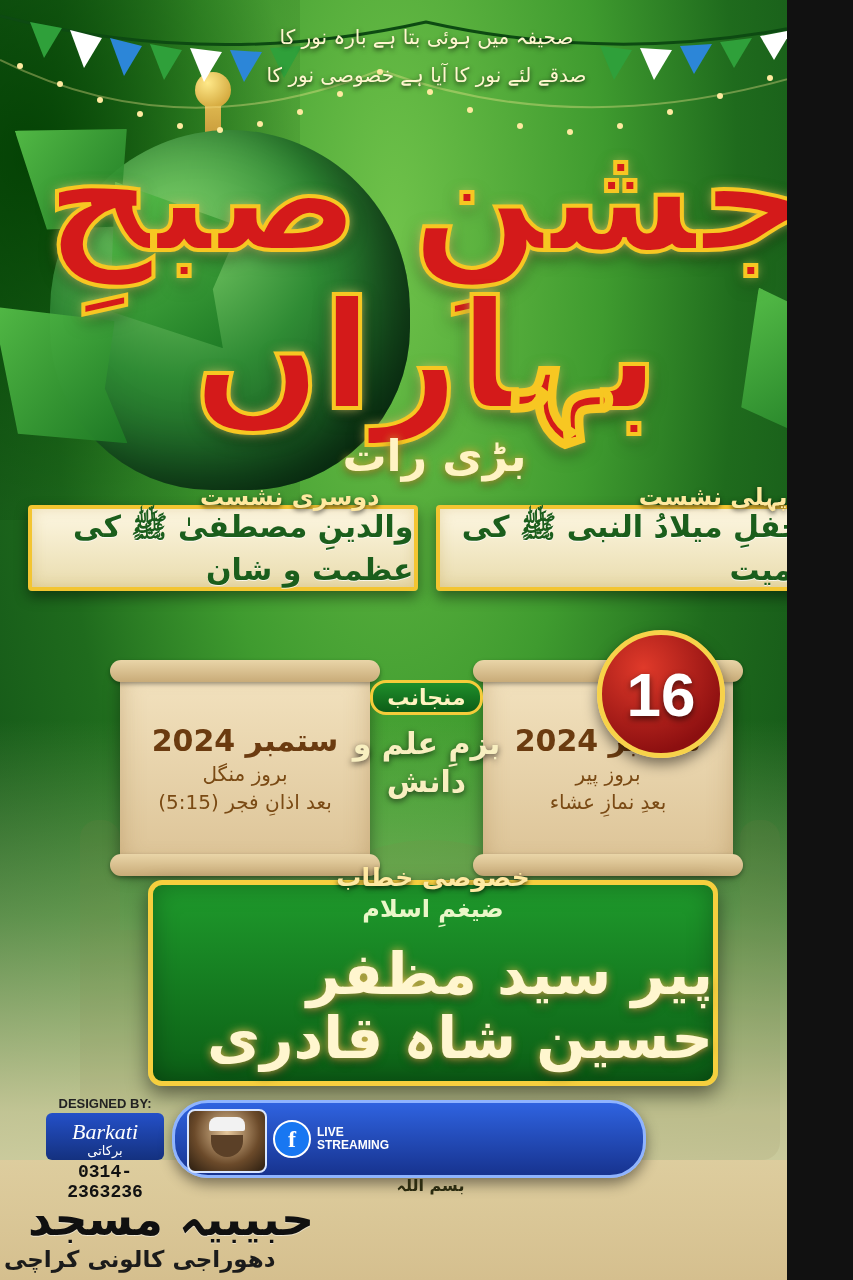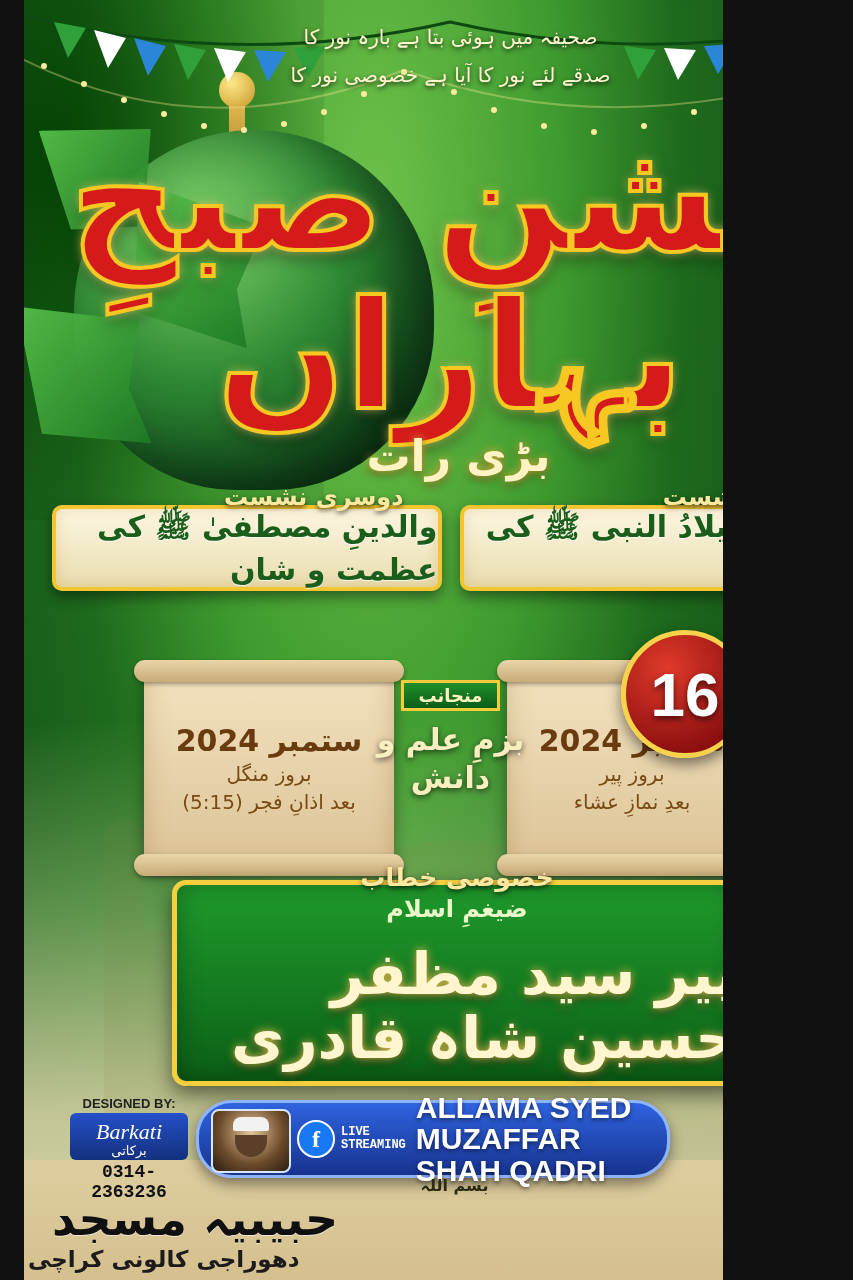--- a/index.html
+++ b/index.html
@@ -5,25 +5,24 @@
   html, body {
     margin: 0;
     padding: 0;
     background: #111;
   }
   body {
     font-family: "Liberation Sans", sans-serif;
   }
   .poster {
     position: relative;
-    width: 699px;
+    width: 787px;
     height: 1280px;
     overflow: hidden;
     background: radial-gradient(ellipse at 50% 18%, #6fc24a 0%, #3f9b2f 38%, #1f6b1d 62%, #0e4a15 100%);
-    margin-left: 24px;
   }
   
   .bg-dark-left {
     position: absolute;
     left: 0; top: 0;
     width: 300px; height: 520px;
     background: radial-gradient(ellipse at 10% 30%, rgba(0,60,0,0.85), rgba(0,40,0,0.1) 70%);
   }
   .bg-bottom {
     position: absolute;
@@ -155,21 +154,21 @@
     flex-direction: row-reverse;
     justify-content: center;
     gap: 18px;
   }
   .session {
     position: relative;
     width: 382px;
     height: 78px;
     background: linear-gradient(to bottom, #fdf7e2, #e9dcae);
     border: 4px solid #f3c531;
-    border-radius: 10px;
+    border-radius: 4px;
     box-shadow: 0 6px 14px rgba(0,0,0,0.45), inset 0 0 14px rgba(180,140,40,0.25);
     display: flex;
     justify-content: center;
   }
   .session .s-text {
     font-size: 30px;
     font-weight: bold;
     color: #1b5e1c;
     font-family: "DejaVu Sans", sans-serif;
     text-shadow: 0 1px 0 rgba(255,255,255,0.7);
@@ -264,23 +263,23 @@
     left: 50%;
     transform: translateX(-50%);
     top: 50px;
     width: 190px;
     text-align: center;
   }
   .centre-tag .ribbon {
     display: inline-block;
     background: linear-gradient(to bottom, #1f8f2b, #0d5d17);
     border: 3px solid #f5cc3a;
-    border-radius: 1px;
+    border-radius: 16px;
     color: #fff3c0;
-    font-size: 18px;
+    font-size: 22px;
     font-weight: bold;
     padding: 2px 14px;
     font-family: "DejaVu Sans", sans-serif;
   }
   .centre-tag .big {
     margin-top: 10px;
     font-size: 30px;
     font-weight: bold;
     color: #f8efc0;
     line-height: 1.25;
@@ -425,21 +424,21 @@
     align-items: center;
     justify-content: center;
     font-family: "Liberation Serif", serif;
     border: 2px solid #fff;
   }
   .live-txt {
     font-size: 12px;
     font-weight: bold;
     color: #fff;
     line-height: 1.05;
-    font-family: Liberation Mono, monospace;
+    font-family: Liberation Sans, sans-serif;
   }
   .speaker-en {
     margin-left: 10px;
     color: #ffffff;
     font-size: 30px;
     font-weight: bold;
     line-height: 1.05;
     font-family: "Liberation Sans", sans-serif;
     text-shadow: 0 2px 4px rgba(0,0,0,0.5);
   }
@@ -615,24 +614,20 @@
       <div class="cap"></div>
       <div class="beard"></div>
     </div>
     <div class="fb-live">
       <div class="fb-circle">f</div>
       <div class="live-txt">
         <div>LIVE</div>
         <div>STREAMING</div>
       </div>
     </div>
-    <div class="speaker-en">
-      <div>ALLAMA SYED</div>
-      <div>MUZAFFAR SHAH QADRI</div>
-    </div>
   </div>
 
   <div class="venue">
     <div class="seal rtl">بسم اللہ</div>
     <div class="v-text rtl">حبیبیہ مسجد</div>
     <div class="v-sub rtl">دھوراجی کالونی کراچی</div>
   </div>
 
 </div>
 

